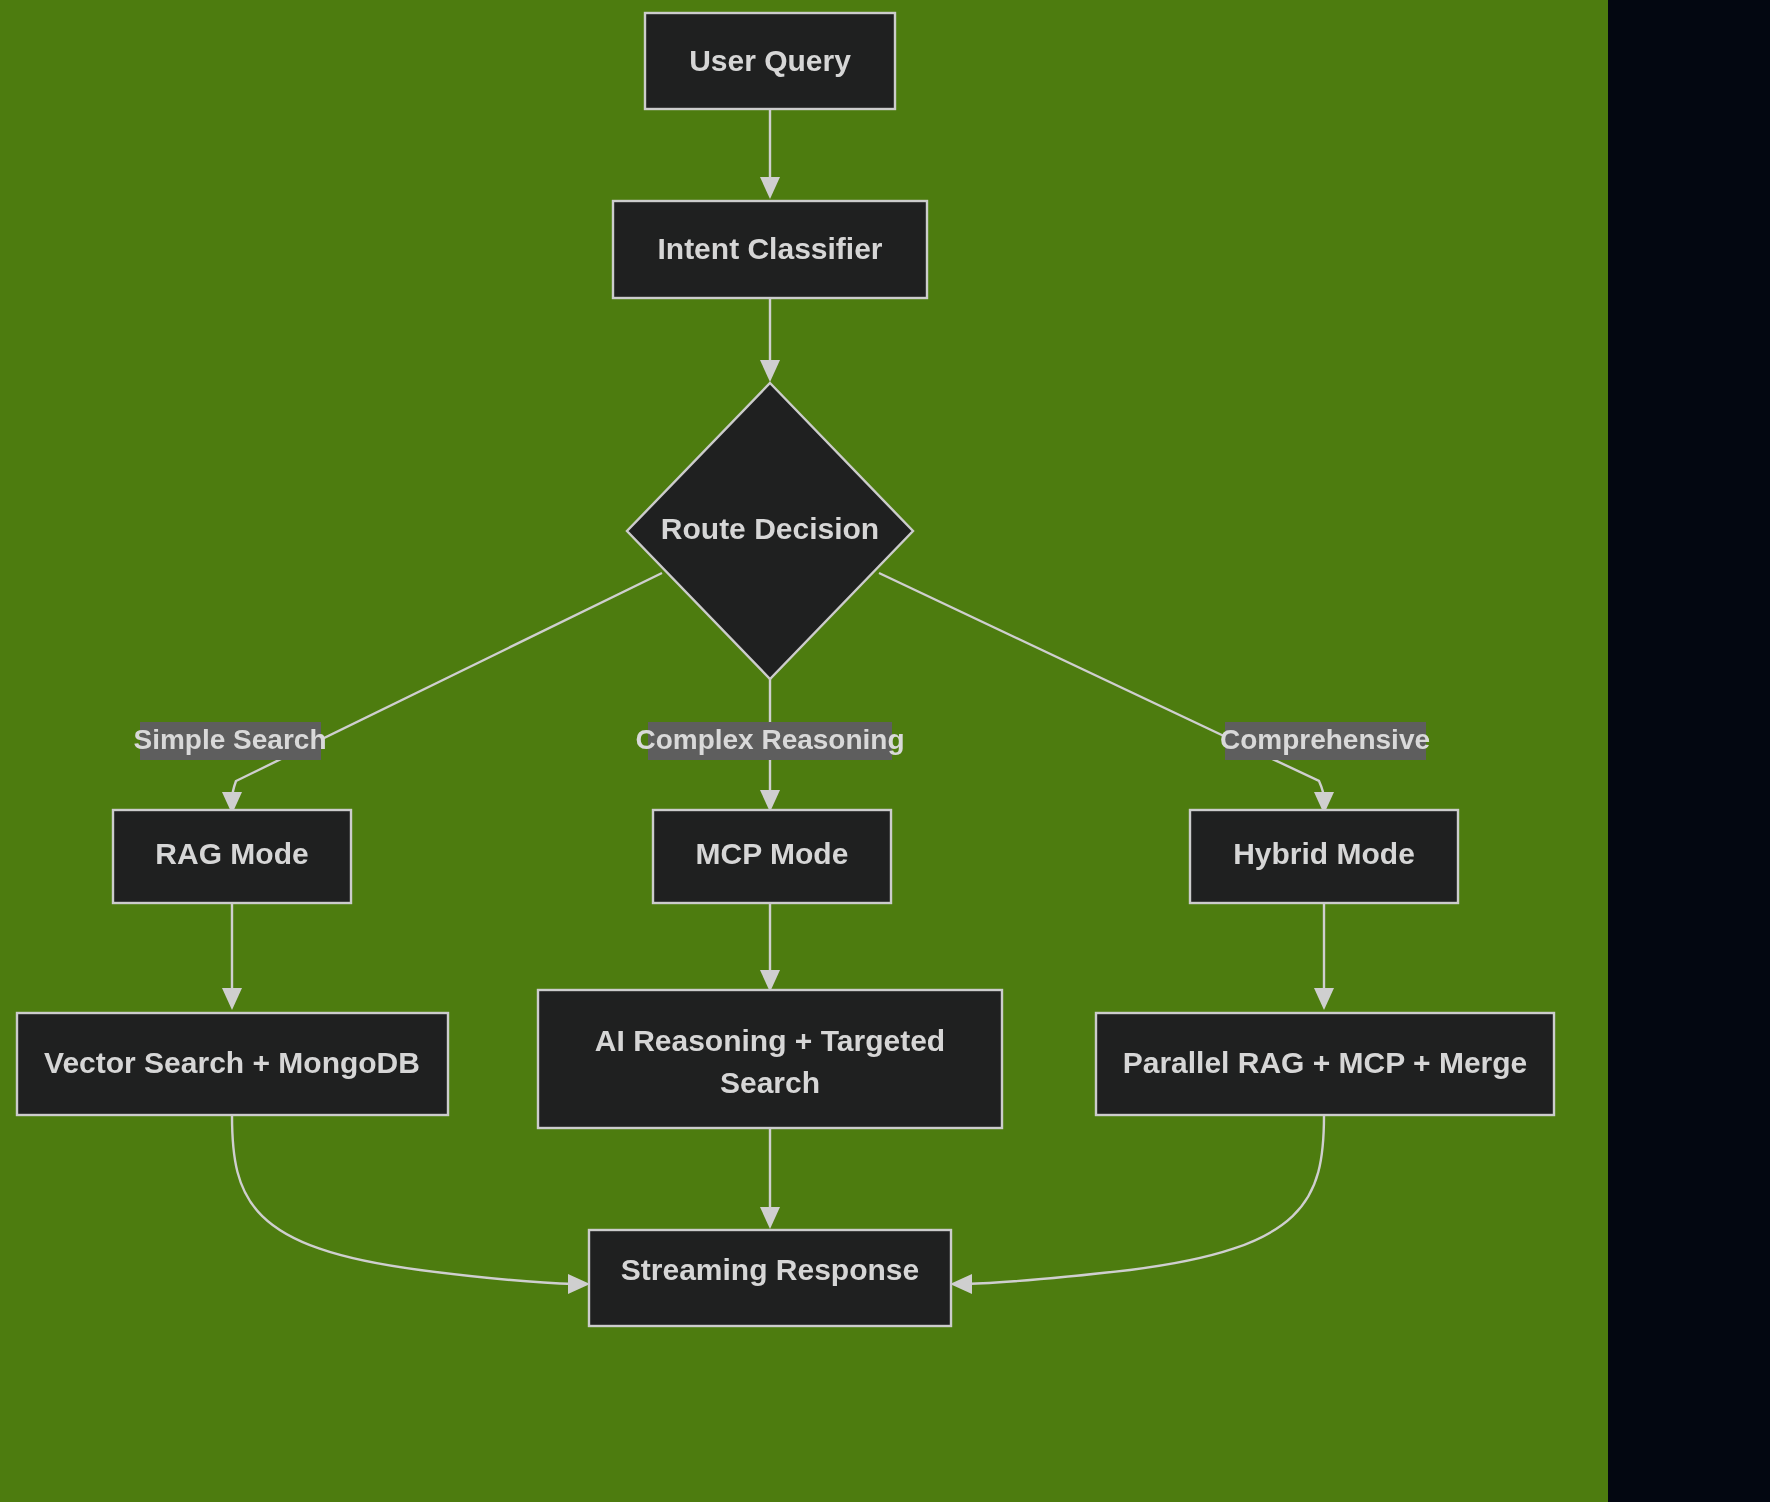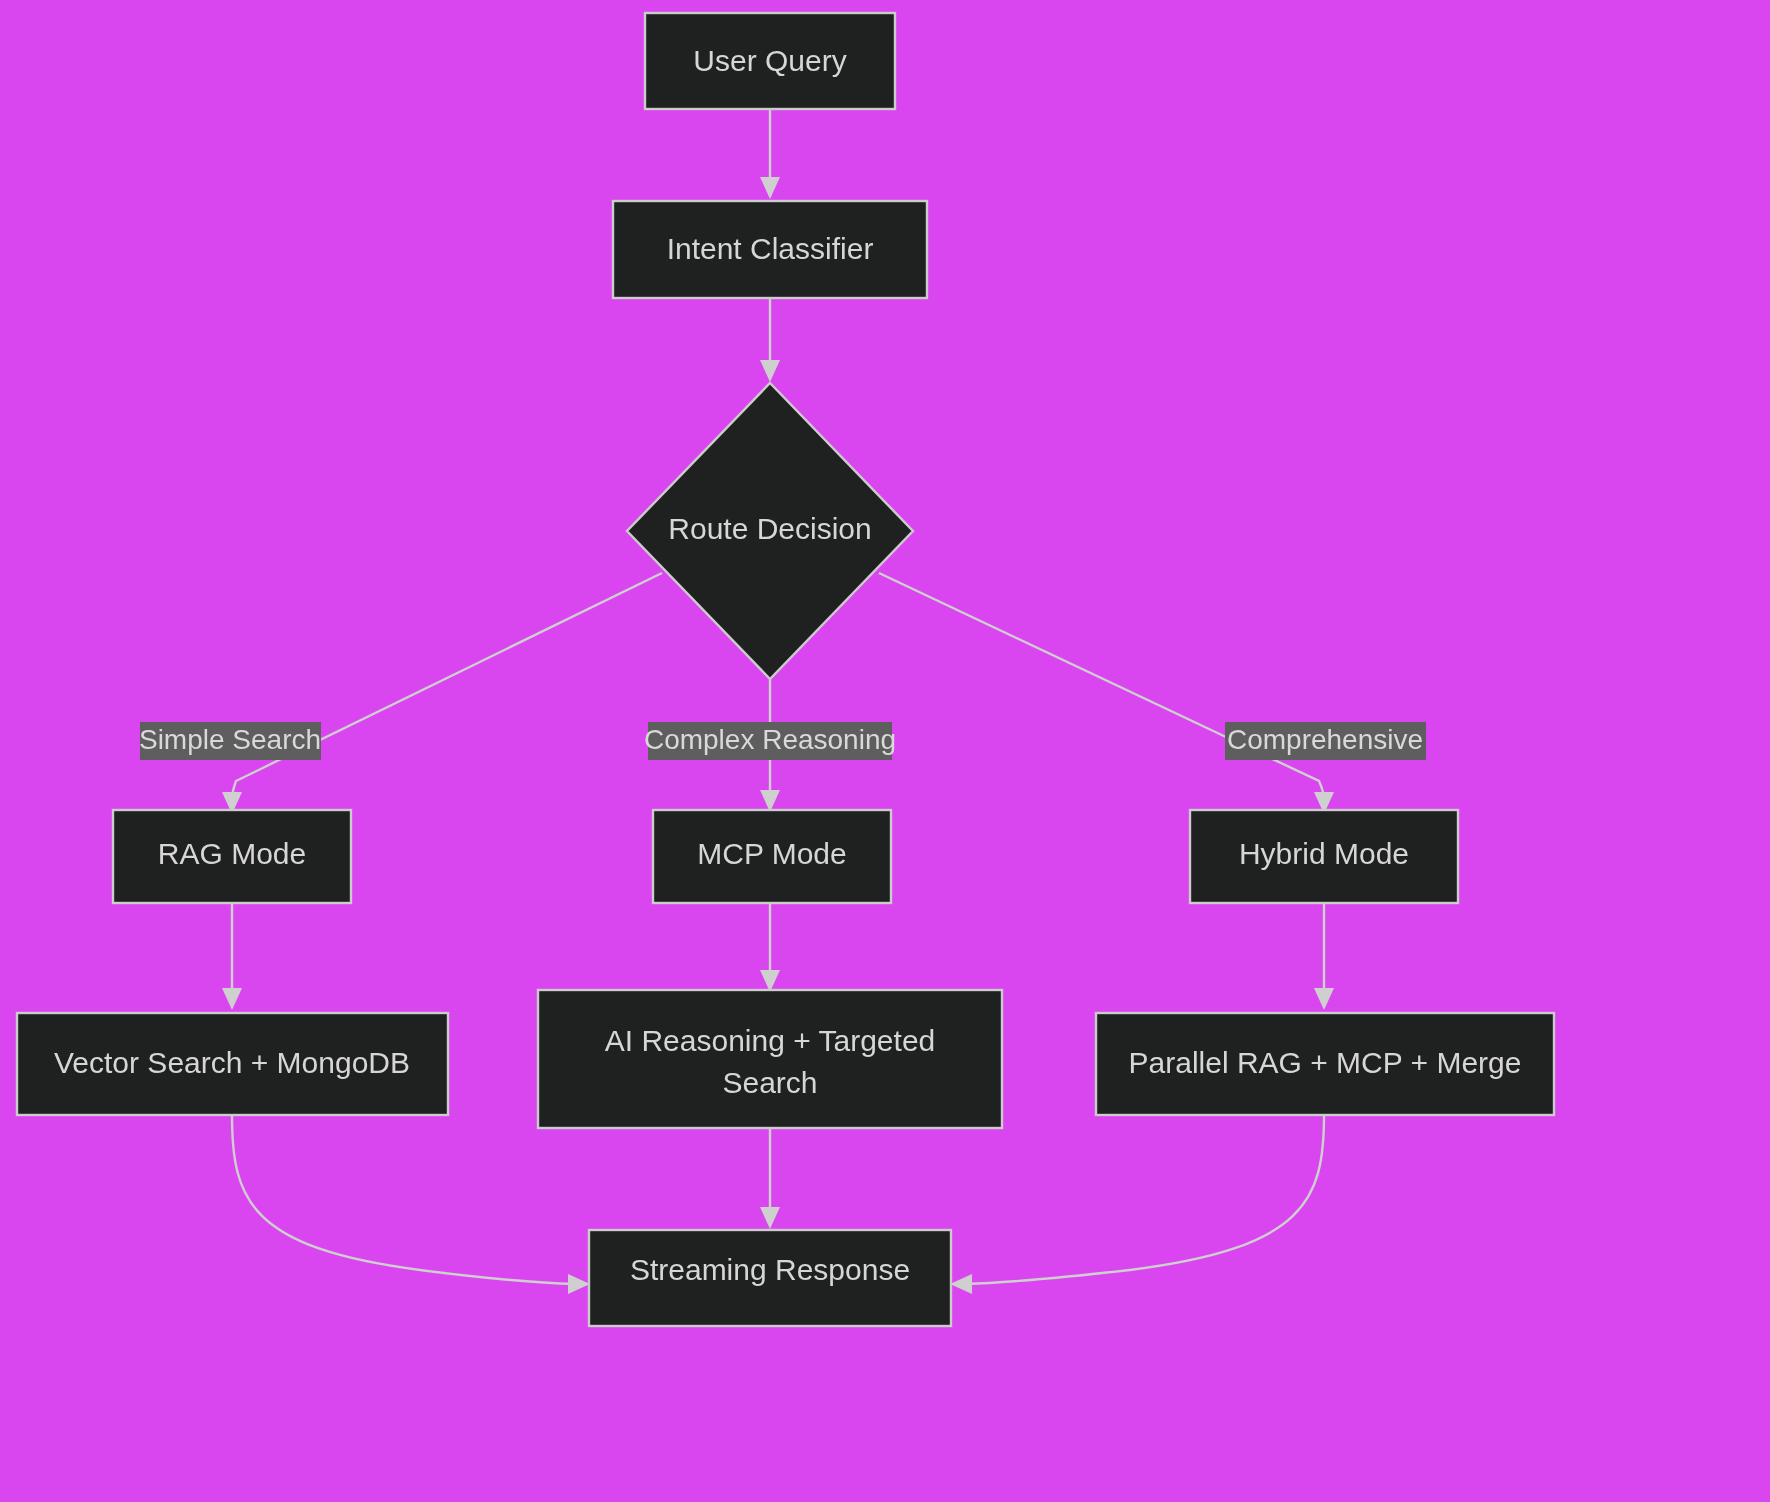--- a/index.html
+++ b/index.html
@@ -8,23 +8,24 @@
     background: #030711;
   }
   body {
     width: 1770px;
     height: 1502px;
     overflow: hidden;
     font-family: "Liberation Sans", sans-serif;
   }
   #diagram-root {
     position: relative;
-    width: 1770px;
+    width: 1608px;
     height: 1502px;
-    background: #d946ef;
+    background: #4d7c0f;
+    font-weight: bold;
   }
   svg#flow {
     display: block;
     width: 1770px;
     height: 1502px;
   }
   .node-shape {
     fill: #1f2020;
     stroke: #cccccc;
     stroke-width: 2.4px;

